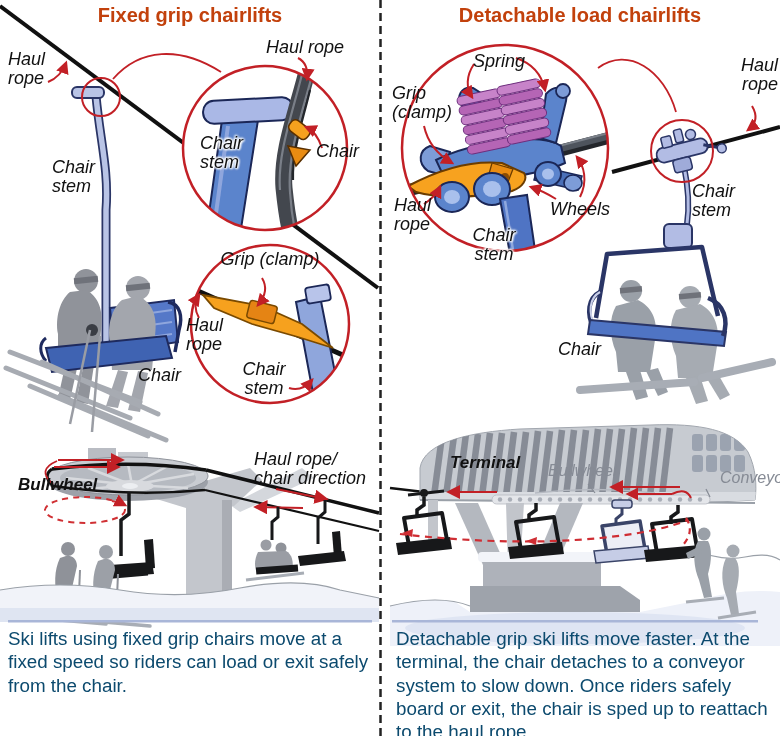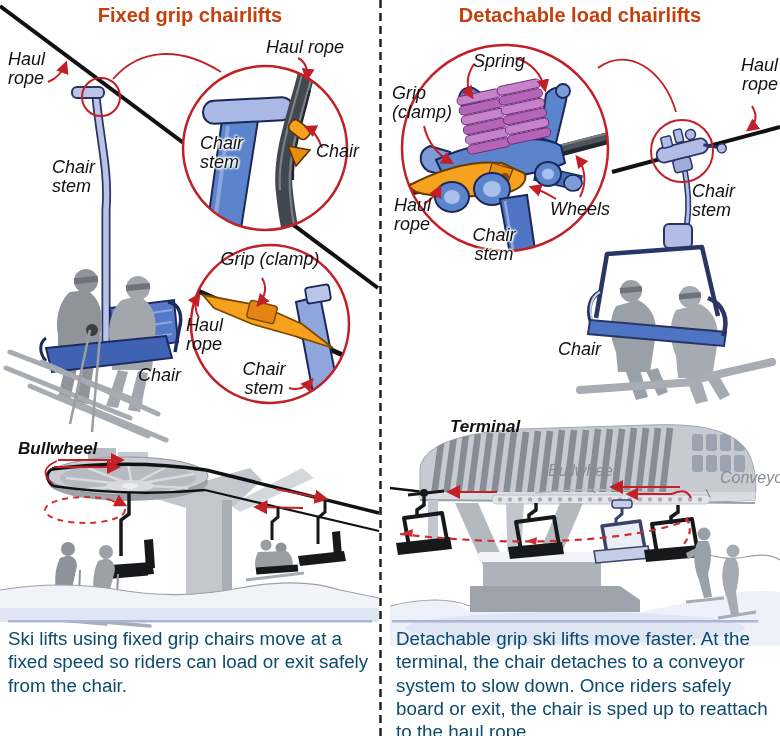--- a/index.html
+++ b/index.html
@@ -4,21 +4,21 @@
 <style>
   html,body{margin:0;padding:0;background:#fff;}
   #stage{position:relative;width:780px;height:736px;background:#fff;overflow:hidden;
          font-family:"Liberation Sans",sans-serif;color:#111;}
   #art{position:absolute;left:0;top:0;}
   .lab{position:absolute;font-style:italic;font-size:18px;line-height:1.05;color:#111;}
   .nowrap{white-space:nowrap;}
   .ctr{text-align:center;}
   .rgt{text-align:right;}
   .halo{text-shadow:0 0 3px #fff,0 0 3px #fff,0 0 3px #fff,0 0 3px #fff,1px 1px 2px #fff,-1px -1px 2px #fff;}
-  .boldit{font-weight:bold;font-style:italic;font-size:17px;}
+  .boldit{font-weight:bold;font-style:italic;font-size:17px;margin-top:36px;}
   .gray{color:#868b95;font-size:16px;}
   .title{position:absolute;font-weight:bold;font-size:20px;font-style:normal;color:#c2410c;text-align:center;}
   .caption{position:absolute;font-style:normal;font-size:18.8px;line-height:1.24;color:#0c4a6e;}
 </style>
 </head>
 <body>
 
 <div id="stage">
 
 <svg id="art" width="780" height="736" viewBox="0 0 780 736">
@@ -449,20 +449,21 @@
 
 <div class="lab nowrap" style="left:266px;top:38px;">Haul rope</div>
 <div class="lab halo" style="left:200px;top:134px;width:60px;">Chair stem</div>
 <div class="lab" style="left:316px;top:142px;width:48px;">Chair</div>
 
 <div class="lab nowrap ctr" style="left:208px;top:250px;width:124px;">Grip (clamp)</div>
 <div class="lab" style="left:186px;top:316px;width:52px;">Haul rope</div>
 <div class="lab ctr" style="left:236px;top:360px;width:56px;">Chair stem</div>
 
 <div class="lab boldit" style="left:18px;top:440px;width:110px;">Bullwheel</div>
+<div class="lab" style="left:254px;top:450px;width:122px;">Haul rope/ chair direction</div>
 
 <div class="caption" style="left:8px;top:627px;width:366px;">Ski lifts using fixed grip chairs move at a fixed speed so riders can load or exit safely from the chair.</div>
 
 <div class="lab nowrap ctr" style="left:459px;top:52px;width:80px;">Spring</div>
 <div class="lab" style="left:392px;top:84px;width:70px;">Grip (clamp)</div>
 <div class="lab" style="left:394px;top:196px;width:52px;">Haul rope</div>
 <div class="lab nowrap" style="left:550px;top:200px;">Wheels</div>
 <div class="lab ctr halo" style="left:466px;top:226px;width:56px;">Chair stem</div>
 
 <div class="lab rgt" style="left:724px;top:56px;width:54px;">Haul rope</div>

